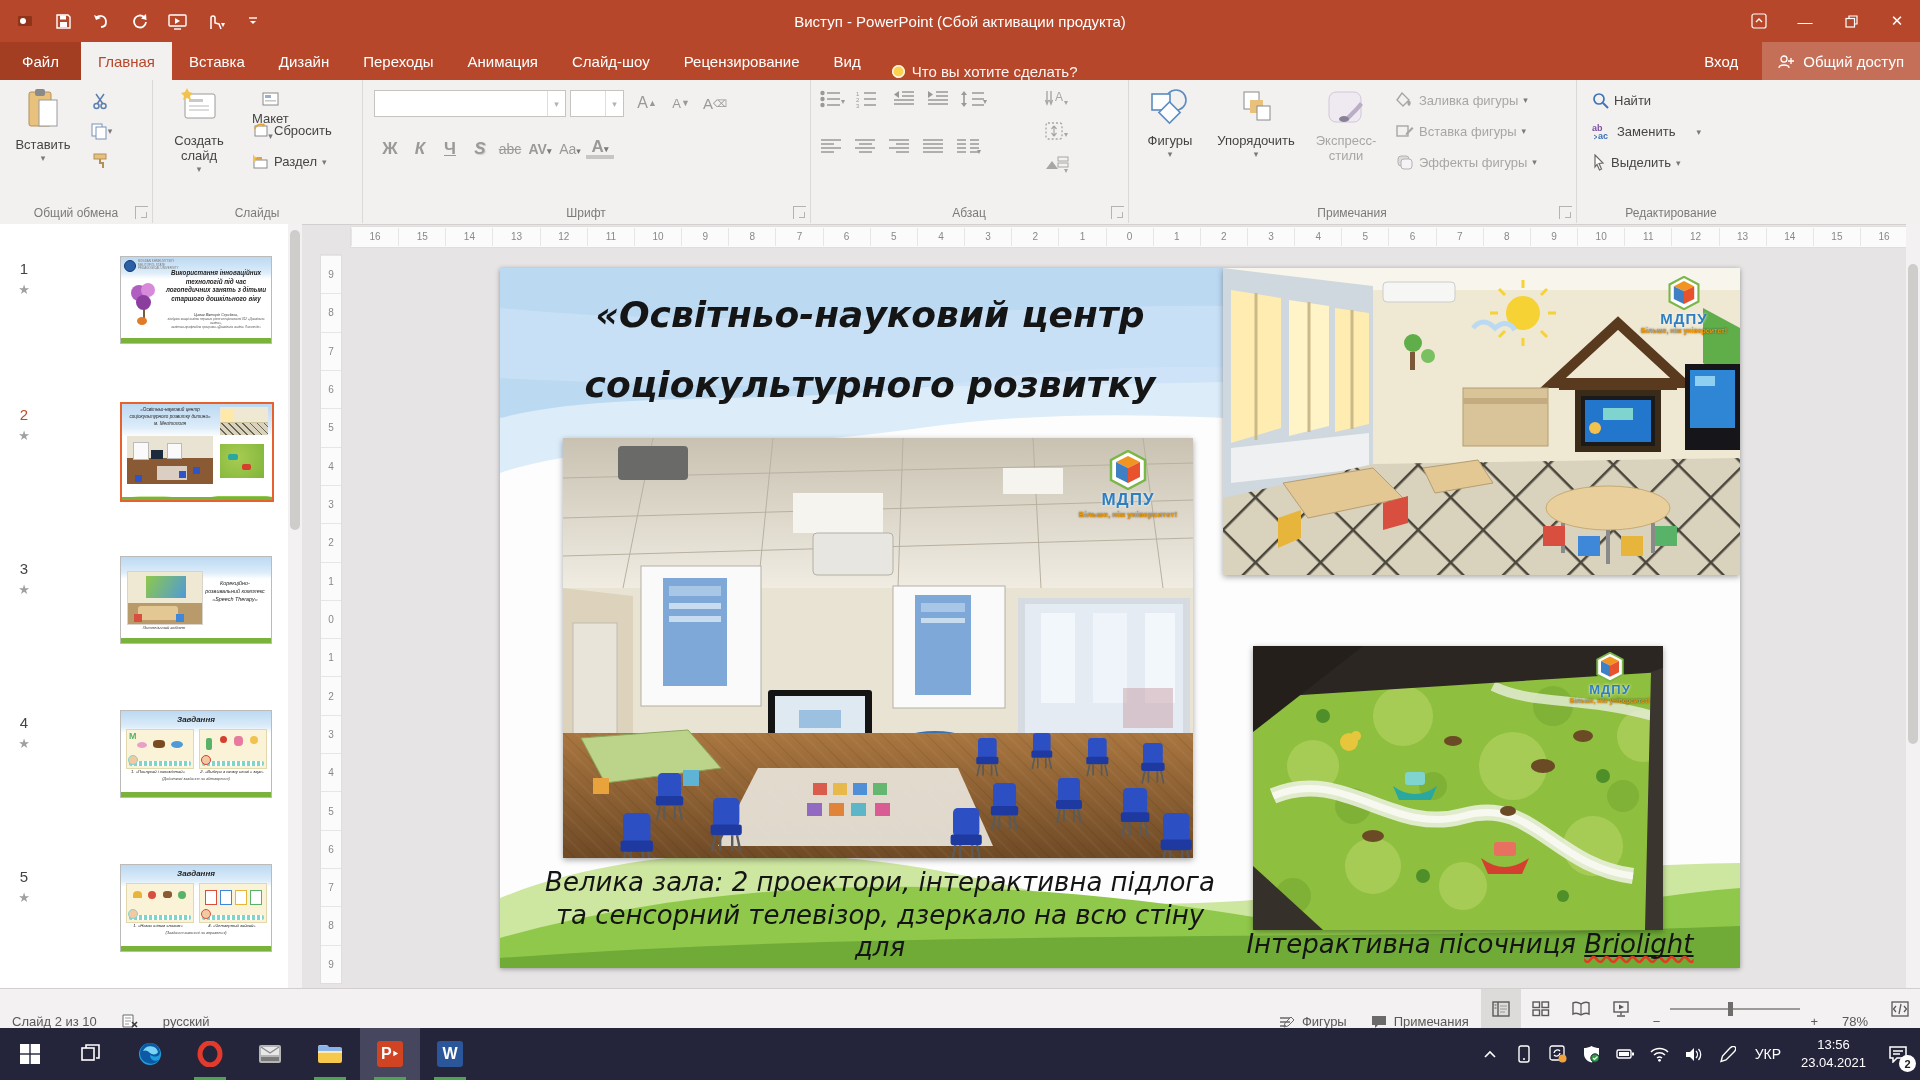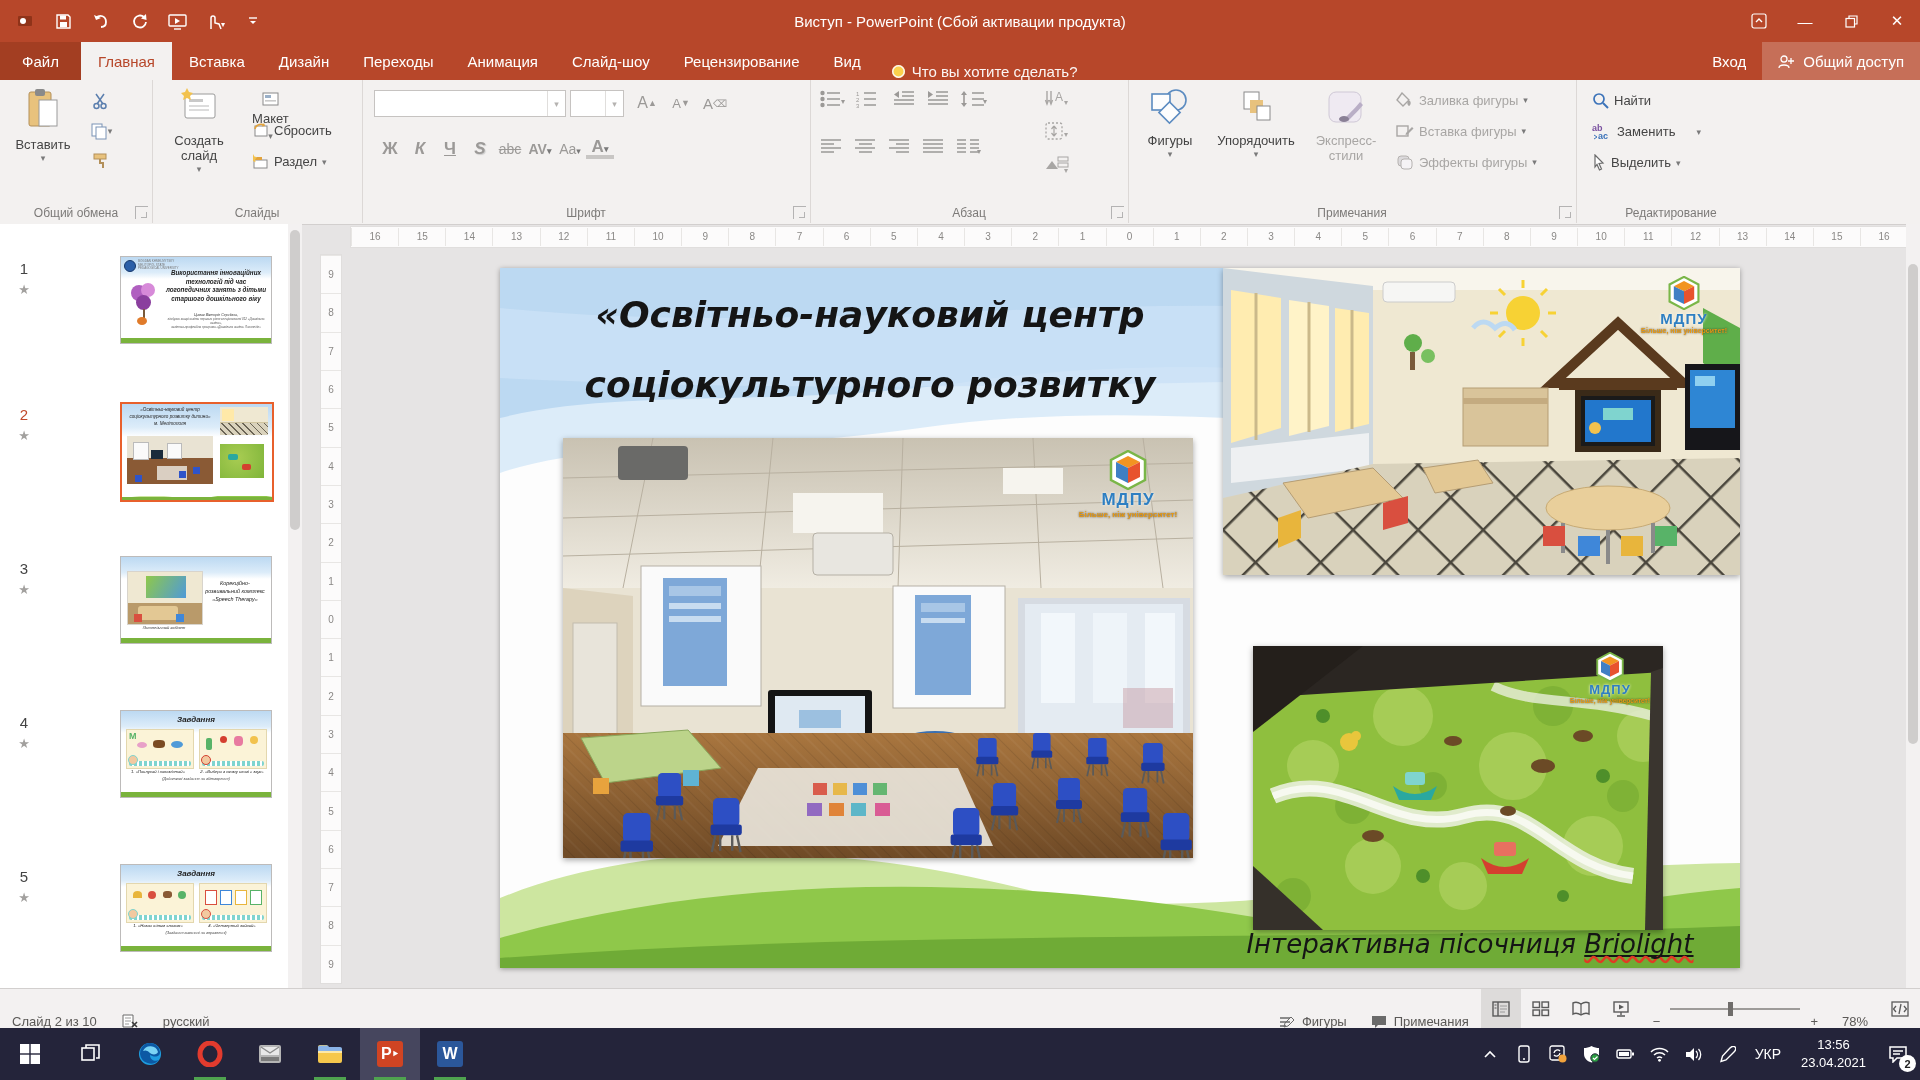--- a/index.html
+++ b/index.html
@@ -16,21 +16,21 @@
   .win-ctrls{position:absolute;right:0;top:0;height:42px;display:flex;}
   .win-ctrl{width:46px;height:42px;display:flex;align-items:center;justify-content:center;font-size:15px;color:#fff;}
   
   #tabrow{left:0;top:42px;width:1920px;height:38px;background:#b7472a;display:flex;align-items:flex-end;color:#fff;}
   .tab{padding:0 17px;height:38px;display:flex;align-items:center;font-size:15px;cursor:default;}
   .tab.file{background:#a33e22;padding:0 22px;}
   .tab.active{background:#f3f1f0;color:#b7472a;height:38px;}
   .tellme{display:flex;align-items:center;gap:7px;font-size:15px;opacity:.95;margin-left:14px;}
   .bulb{width:13px;height:13px;border-radius:50%;background:#ffd94f;box-shadow:0 0 0 1.5px #fff inset;}
   .tab-right{margin-left:auto;display:flex;align-items:center;height:38px;}
-  .signin{font-size:15px;margin-right:16px;}
+  .signin{font-size:15px;margin-right:24px;}
   .share{display:flex;align-items:center;gap:8px;background:rgba(255,255,255,.22);height:38px;padding:0 16px;font-size:15px;}
   
   #ribbon{left:0;top:80px;width:1920px;height:144px;background:#f3f1f0;border-bottom:1px solid #d2cfce;}
   .rgroup{position:absolute;top:0;height:143px;border-right:1px solid #dcd8d6;}
   .rg-label{position:absolute;bottom:3px;left:0;right:0;text-align:center;font-size:12px;color:#7c7a78;}
   .dlg{position:absolute;right:4px;bottom:4px;width:12px;height:12px;border-left:1px solid #9a9a9a;border-top:1px solid #9a9a9a;opacity:.7;}
   .dlg:after{content:"";position:absolute;right:1px;bottom:1px;width:5px;height:5px;border-right:1.5px solid #9a9a9a;border-bottom:1.5px solid #9a9a9a;}
   .bigbtn{position:absolute;top:6px;width:70px;text-align:center;font-size:13px;color:#444;line-height:1.15;}
   .bigbtn .ic{margin:2px auto 6px;}
   .smallbtn{position:absolute;display:flex;align-items:center;gap:5px;font-size:13px;color:#444;white-space:nowrap;}
@@ -907,20 +907,25 @@
             <polygon points="20,1 37,10 37,30 20,39 3,30 3,10" fill="#fff" stroke="#7ab648" stroke-width="2.5"></polygon>
             <polygon points="20,6 32,12 20,18 8,12" fill="#f29422"></polygon>
             <polygon points="8,12 20,18 20,33 8,27" fill="#3f7fc4"></polygon>
             <polygon points="32,12 20,18 20,33 32,27" fill="#e8532e"></polygon>
           </svg>
         <div class="abbr" style="font-size:13px;">МДПУ</div>
         <div class="slog" style="font-size:6.5px;">Більше, ніж університет!</div>
       </div>
     </div>
 
+    <div class="caption hand" style="left:30px;top:598px;width:700px;">
+      <div>Велика зала: 2 проектори, інтерактивна підлога</div>
+      <div>та сенсорний телевізор, дзеркало на всю стіну для</div>
+      <div>занять з хореографії</div>
+    </div>
 
     <div class="caption hand" style="left:740px;top:660px;width:460px;">
       <span>Інтерактивна пісочниця </span><span class="wavy"><span class="sq">Briolight</span></span>
     </div>
   </div>
 
   <div id="statusbar" class="abs">
     <div class="sb-item">
         <span>Слайд 2 из 10</span>
       </div>

